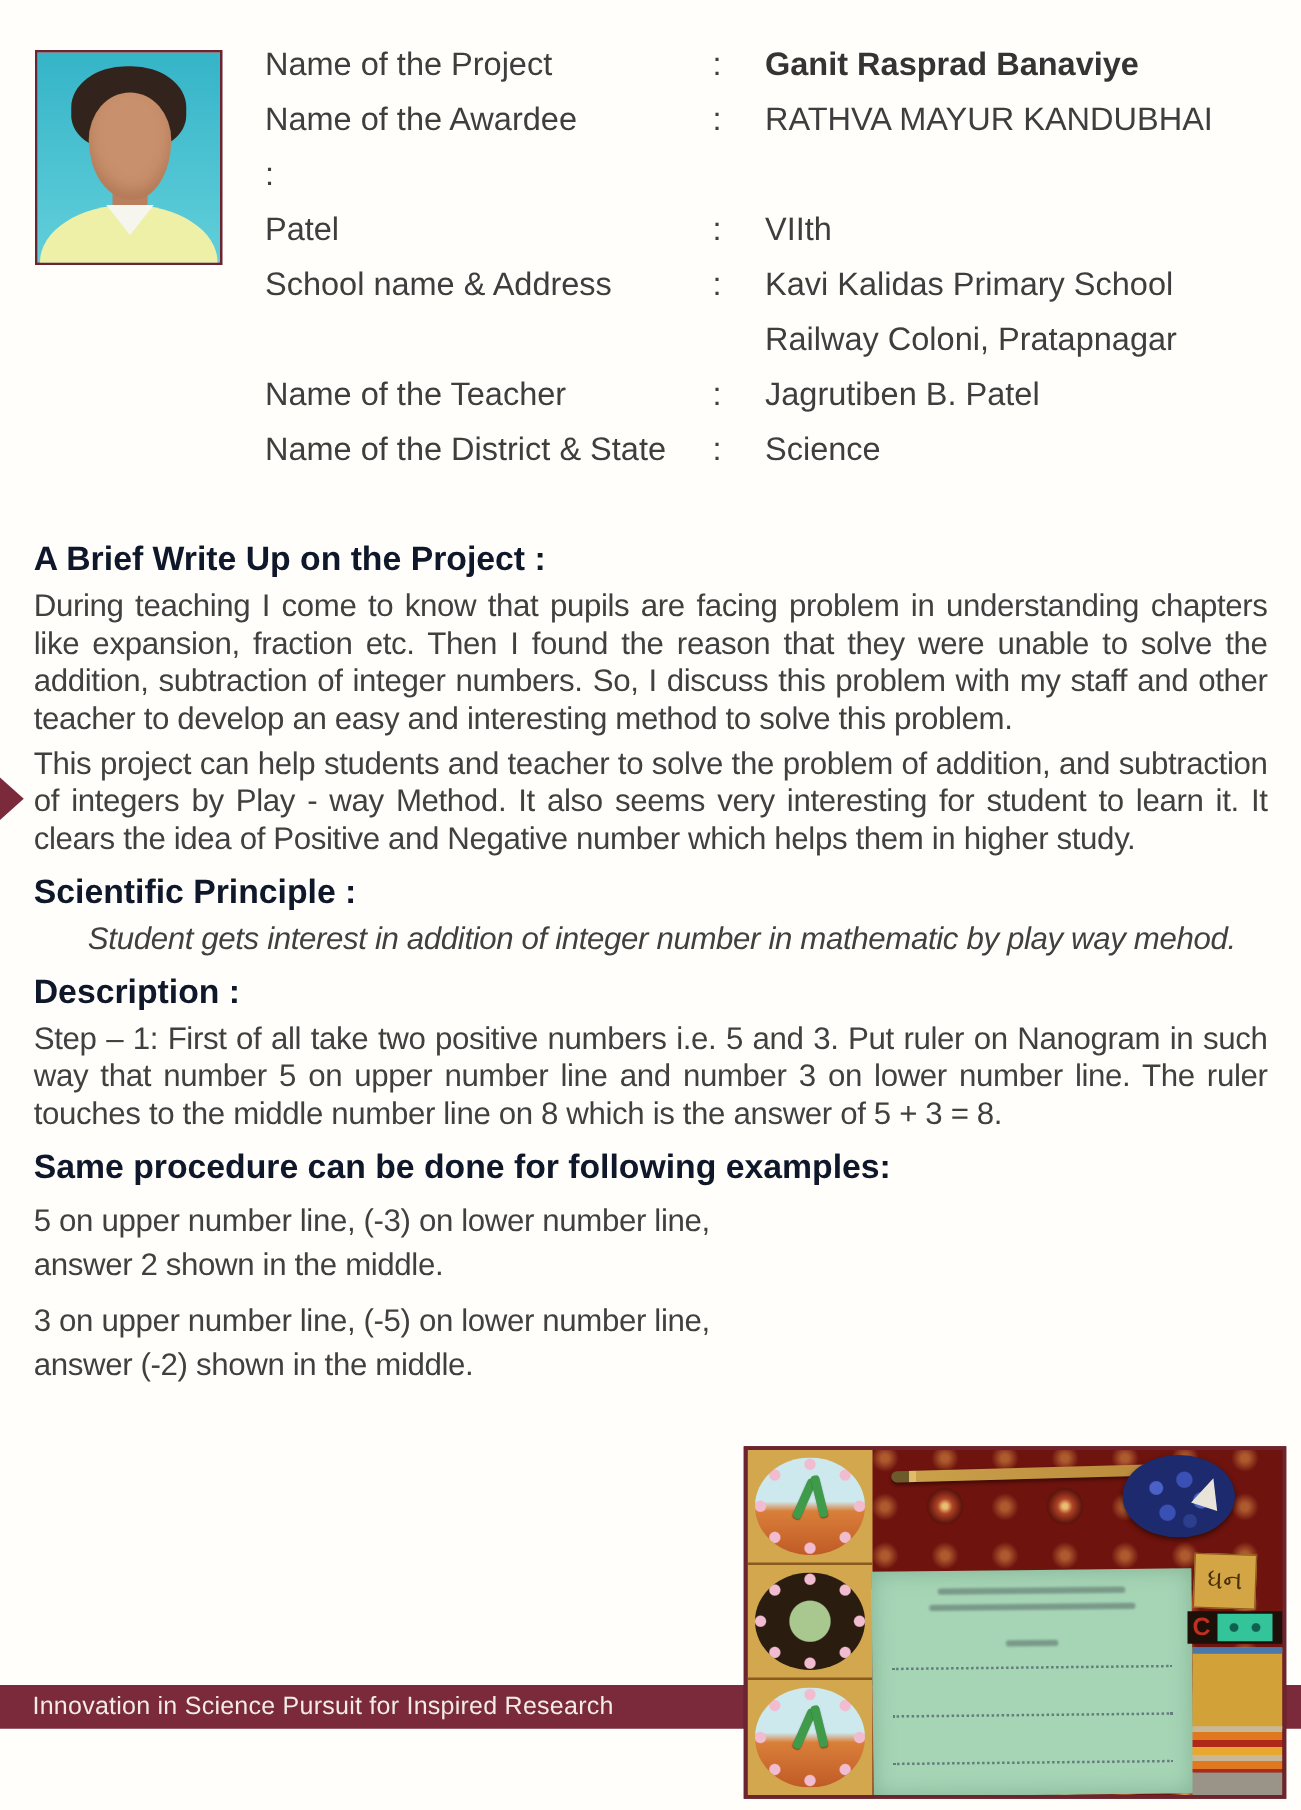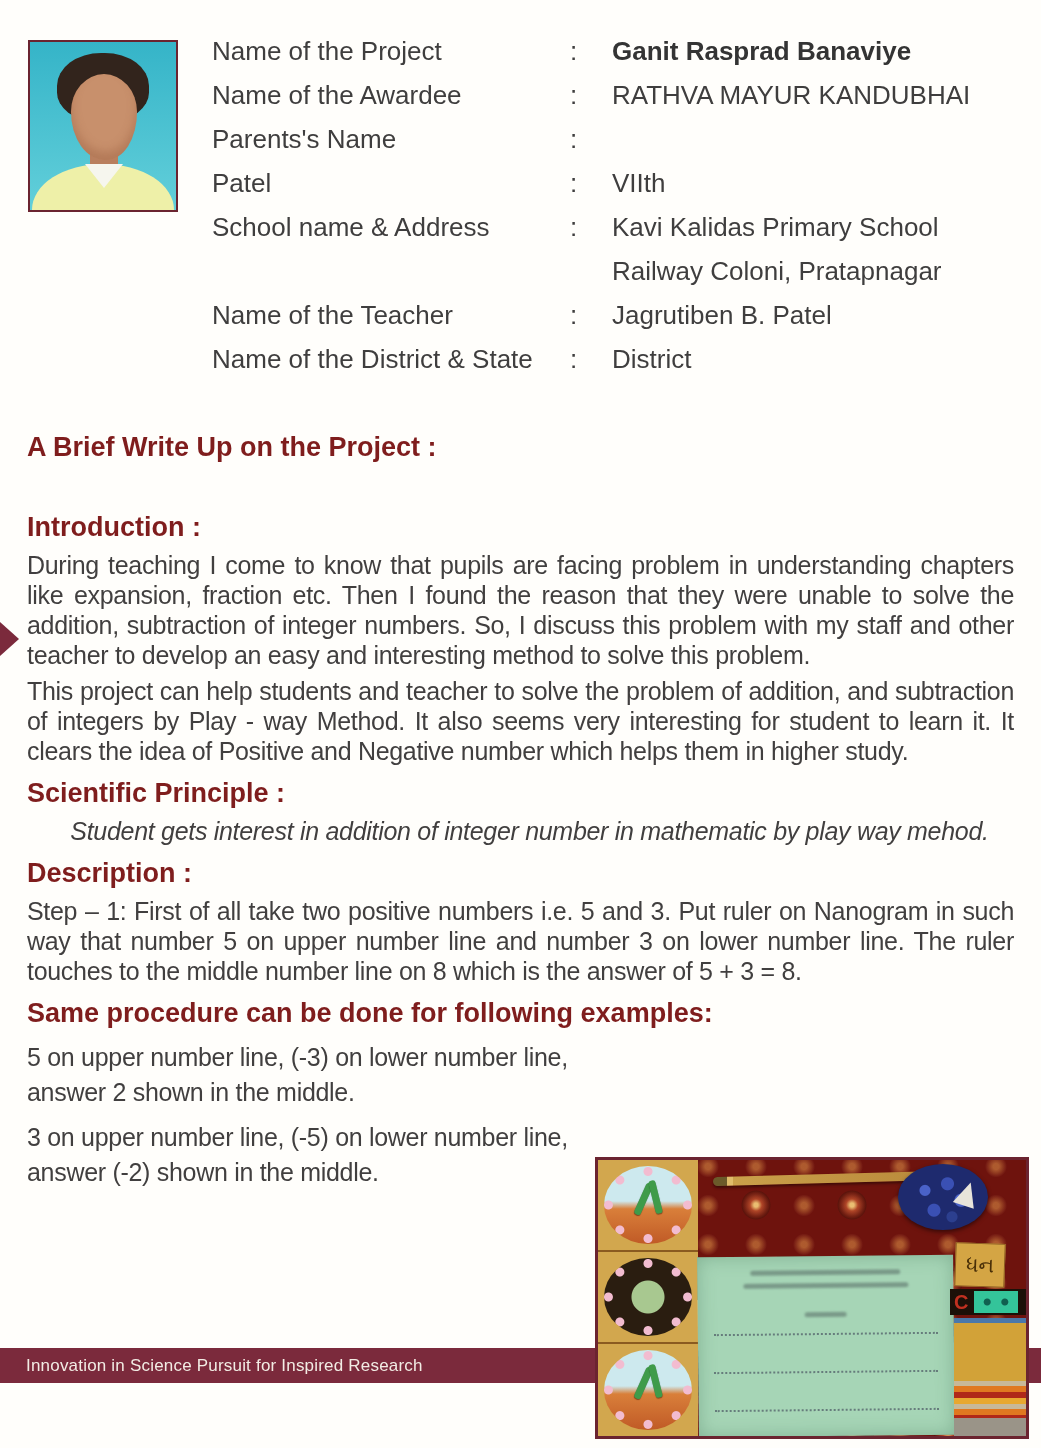--- a/index.html
+++ b/index.html
@@ -22,35 +22,35 @@
     border-left:19px solid transparent; border-right:19px solid transparent; border-top:24px solid #f6f6ee;}
   
   .fields{position:absolute; left:212px; top:36px; width:806px; font-size:26px;}
   .frow{display:flex; height:44px; }
   .flabel{width:358px;}
   .fcolon{width:42px;}
   .fvalue{flex:1;}
   .bold{font-weight:bold; color:#343434;}
   
   .content{position:absolute; left:0; top:430px; width:1041px;}
-  .h1{margin:0 27px; font-size:27px; font-weight:bold; color:#7f1d1d; line-height:34px;}
+  .h1{margin:0 27px; font-size:27px; font-weight:bold; color:#0f172a; line-height:34px;}
   .gap-lg{margin-top:46px;}
   .gap-sm{margin-top:10px;}
   .para{margin:6px 27px 0 27px; font-size:25px; line-height:30px; letter-spacing:-0.3px;
     text-align:justify; color:#413f3f;}
   .indent{text-indent:18px; text-align:center;font-style:italic;}
   .examples{width:570px; margin:10px 0 0 27px;}
   .expara{font-size:25px; line-height:35px; letter-spacing:-0.3px; color:#413f3f; margin:0 0 10px 0;}
   
   .arrow{position:absolute; left:0; top:622px; width:0; height:0;
     border-top:17px solid transparent; border-bottom:17px solid transparent; border-left:19px solid #7b2a3c;}
   
   .banner{position:absolute; left:0; top:1348px; width:1041px; height:35px; background:#7b2a3c;
     display:flex; align-items:center; z-index:1;}
-  .banner span{color:#f2ece4; font-size:17px; padding-left:26px; letter-spacing:0.2px;}
+  .banner span{color:#f2ece4; font-size:20px; padding-left:26px; letter-spacing:0.2px;}
   
   .pframe{position:absolute; left:595px; top:1157px; width:428px; height:276px; z-index:2;
     border:3px solid #6b2430; overflow:hidden;
     background-color:#6e130d;
     background-image:
       radial-gradient(circle, rgba(240,200,120,.9) 2px, rgba(180,70,40,.85) 6px, rgba(90,20,12,.9) 14px, rgba(0,0,0,0) 15px),
       radial-gradient(circle, rgba(200,120,60,.7) 3px, rgba(120,30,20,.8) 10px, rgba(0,0,0,0) 11px);
     background-size:96px 78px, 48px 39px; background-position:14px 6px, 38px 26px;}
   .pencil{position:absolute; left:115px; top:14px; width:232px; height:9px; border-radius:5px;
     background:linear-gradient(90deg,#6b5a2a 0 14px,#e0bc6a 14px 20px,#caa04a 20px,#b8883a);
@@ -144,21 +144,20 @@
       <span class="flabel">Name of the Project</span>
       <span class="fcolon">:</span>
       <span class="fvalue bold">Ganit Rasprad Banaviye</span>
     </div>
     <div class="frow">
       <span class="flabel">Name of the Awardee</span>
       <span class="fcolon">:</span>
       <span class="fvalue">RATHVA MAYUR KANDUBHAI</span>
     </div>
     <div class="frow">
-      <span class="flabel">Parents's Name</span>
       <span class="fcolon">:</span>
       <span class="fvalue"></span>
     </div>
     <div class="frow">
       <span class="flabel">Patel</span>
       <span class="fcolon">:</span>
       <span class="fvalue">VIIth</span>
     </div>
     <div class="frow">
       <span class="flabel">School name &amp; Address</span>
@@ -171,30 +170,29 @@
       <span class="fvalue">Railway Coloni, Pratapnagar</span>
     </div>
     <div class="frow">
       <span class="flabel">Name of the Teacher</span>
       <span class="fcolon">:</span>
       <span class="fvalue">Jagrutiben B. Patel</span>
     </div>
     <div class="frow">
       <span class="flabel">Name of the District &amp; State</span>
       <span class="fcolon">:</span>
-      <span class="fvalue">District</span>
+      <span class="fvalue">Science</span>
     </div>
   </div>
 
   <div class="arrow"></div>
 
   <div class="content">
     <div class="h1">A Brief Write Up on the Project :</div>
 
-    <div class="h1 gap-lg">Introduction :</div>
     <p class="para">During teaching I come to know that pupils are facing problem in understanding chapters like expansion, fraction etc. Then I found the reason that they were unable to solve the addition, subtraction of integer numbers. So, I discuss this problem with my staff and other teacher to develop an easy and interesting method to solve this problem.</p>
     <p class="para">This project can help students and teacher to solve the problem of addition, and subtraction of integers by Play - way Method. It also seems very interesting for student to learn it. It clears the idea of Positive and Negative number which helps them in higher study.</p>
 
     <div class="h1 gap-sm">Scientific Principle :</div>
     <p class="para indent">Student gets interest in addition of integer number in mathematic by play way mehod.</p>
 
     <div class="h1 gap-sm">Description :</div>
     <p class="para">Step – 1:  First of all take two positive numbers i.e. 5 and 3. Put ruler on Nanogram in such way that number 5 on upper number line and number 3 on lower number line. The ruler touches to the middle number line on 8 which is the answer of  5 + 3 = 8.</p>
 
     <div class="h1 gap-sm">Same procedure can be done for following examples:</div>

